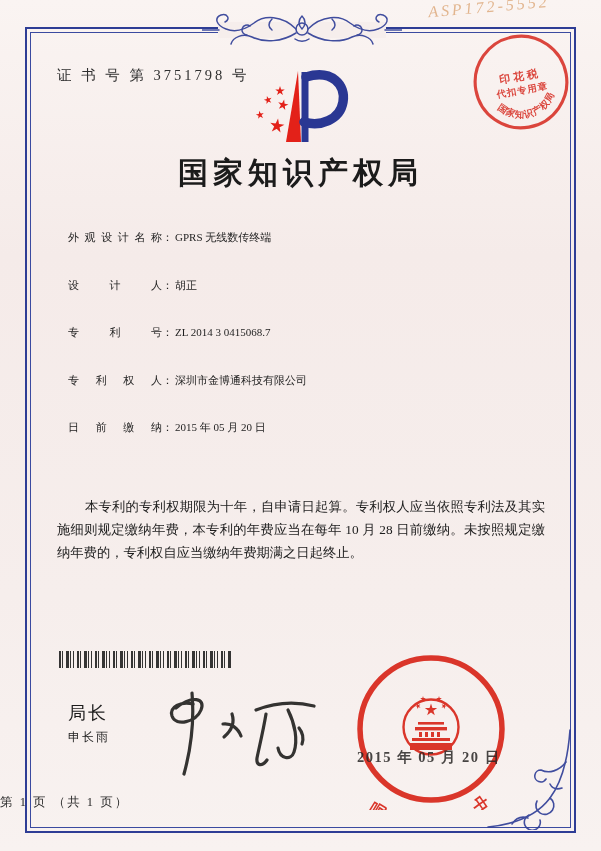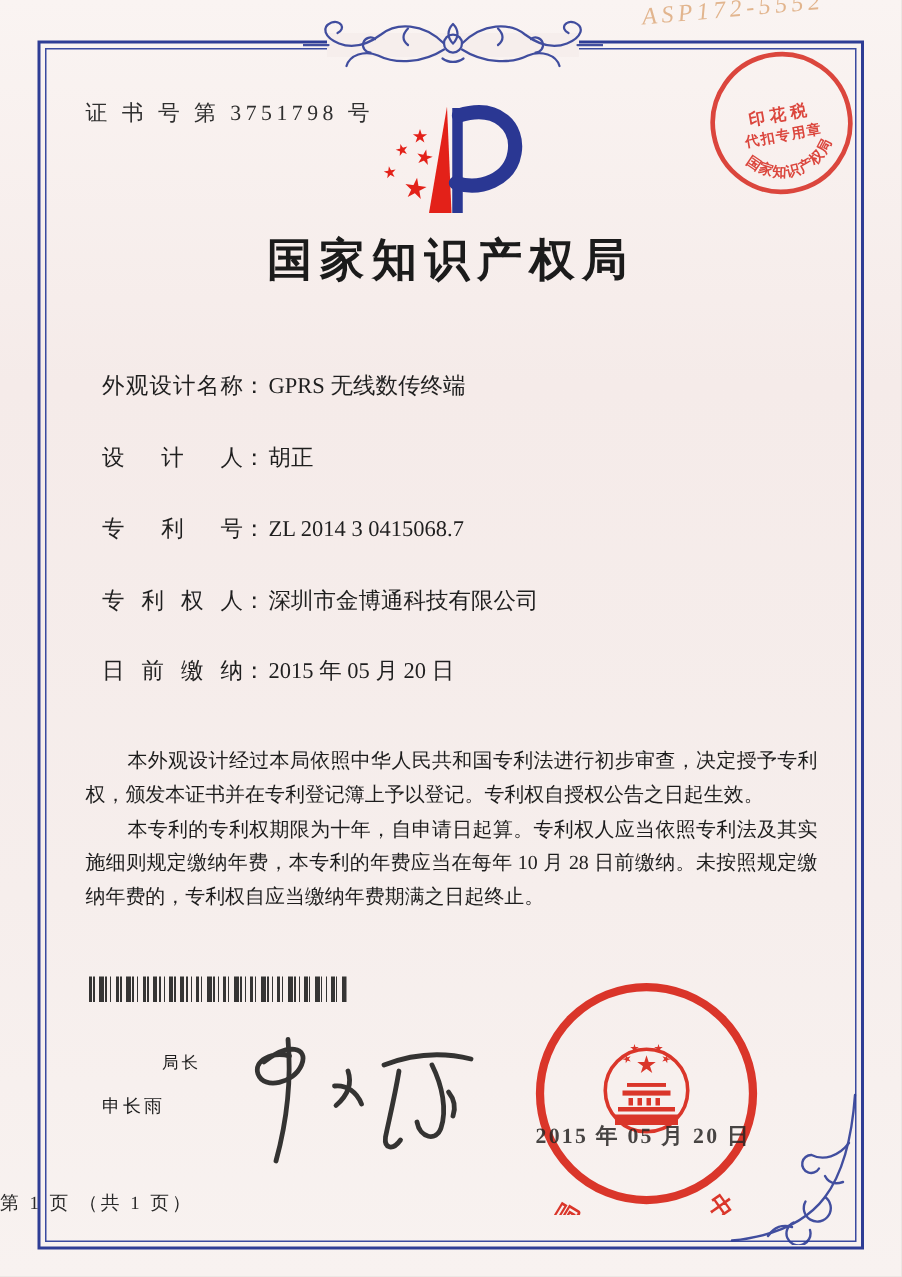--- a/index.html
+++ b/index.html
@@ -10,33 +10,33 @@
   }
   
   .frame{position:absolute;left:25px;top:27px;width:547px;height:802px;border:2.5px solid #2e3d95;}
   .frame::after{content:"";position:absolute;inset:3px;border:1px solid #3a4aa0;}
   .cert-no{position:absolute;left:57px;top:66px;font-size:14.5px;letter-spacing:3px;color:#2f2f2f;}
   .hand-note{position:absolute;left:428px;top:-2px;font-size:16px;font-style:italic;
     color:rgba(205,130,60,.55);letter-spacing:3px;transform:rotate(-5deg);white-space:nowrap;}
   .logo{position:absolute;left:240px;top:56px;width:120px;height:100px;}
   .title{position:absolute;left:0;top:153px;width:100%;text-align:center;
     font-size:30px;font-weight:700;letter-spacing:5px;color:#1b1b1b;}
-  .fields{position:absolute;left:68px;top:248px;font-size:15px;color:#1f1f1f;}
+  .fields{position:absolute;left:68px;top:230px;font-size:11px;color:#1f1f1f;}
   .field{height:18px;margin-bottom:29.5px;white-space:nowrap;}
   .f-label{display:inline-block;width:94px;text-align:justify;text-align-last:justify;vertical-align:bottom;}
   .f-colon{display:inline-block;margin:0 2px 0 0;}
   .body-text{position:absolute;left:57px;right:56px;top:496px;font-size:13.3px;
     line-height:22.8px;text-align:justify;color:#1d1d1d;}
   .body-text p{margin:0;text-indent:2.1em;}
   .barcode{position:absolute;left:59px;top:651px;width:172px;height:17px;opacity:.88;
     background:repeating-linear-gradient(90deg,
       #1b1b1b 0 2px,transparent 2px 3px,#1b1b1b 3px 4px,transparent 4px 7px,
       #1b1b1b 7px 10px,transparent 10px 11px,#1b1b1b 11px 12px,transparent 12px 14px,
       #1b1b1b 14px 15px,transparent 15px 18px);}
-  .signer-role{position:absolute;left:68px;top:701px;font-size:11px;letter-spacing:2px;color:#1c1c1c;margin-left:40px;}
+  .signer-role{position:absolute;left:68px;top:701px;font-size:18px;letter-spacing:2px;color:#1c1c1c;}
   .signer-name{position:absolute;left:68px;top:729px;font-size:12px;letter-spacing:2px;color:#1c1c1c;}
   .signature{position:absolute;left:146px;top:686px;width:195px;height:95px;}
   .seal{position:absolute;left:352px;top:650px;width:160px;height:160px;opacity:.93;}
   .seal-date{position:absolute;left:357px;top:748px;font-size:14.5px;font-weight:700;
     letter-spacing:1.5px;color:rgba(40,38,36,.85);white-space:nowrap;z-index:5;}
   .tax-stamp{position:absolute;left:471px;top:32px;width:100px;height:100px;opacity:.85;z-index:4;}
   .footer{position:absolute;left:0;top:794px;width:100%;text-align:left;
     font-size:12.5px;letter-spacing:2px;color:#2a2a2a;}
   .ornament-top{position:absolute;left:202px;top:8px;width:200px;height:42px;}
   .ornament-corner{position:absolute;left:482px;top:726px;width:92px;height:104px;}
@@ -110,21 +110,20 @@
     </div>
     <div class="field">
       <span class="f-label">专利权人</span><span class="f-colon">：</span><span>深圳市金博通科技有限公司</span>
     </div>
     <div class="field">
       <span class="f-label">日前缴纳</span><span class="f-colon">：</span><span>2015 年 05 月 20 日</span>
     </div>
   </div>
 
   <div class="body-text">
-    <p>本外观设计经过本局依照中华人民共和国专利法进行初步审查，决定授予专利权，颁发本证书并在专利登记簿上予以登记。专利权自授权公告之日起生效。</p>
     <p>本专利的专利权期限为十年，自申请日起算。专利权人应当依照专利法及其实施细则规定缴纳年费，本专利的年费应当在每年 10 月 28 日前缴纳。未按照规定缴纳年费的，专利权自应当缴纳年费期满之日起终止。</p>
   </div>
 
   <div class="barcode"></div>
 
   <div class="signer-role">局长</div>
   <div class="signer-name">申长雨</div>
 
   <svg class="signature" viewBox="0 0 195 95">
     <g stroke="#1f1f1d" stroke-width="3.2" fill="none" stroke-linecap="round" opacity="0.9">

